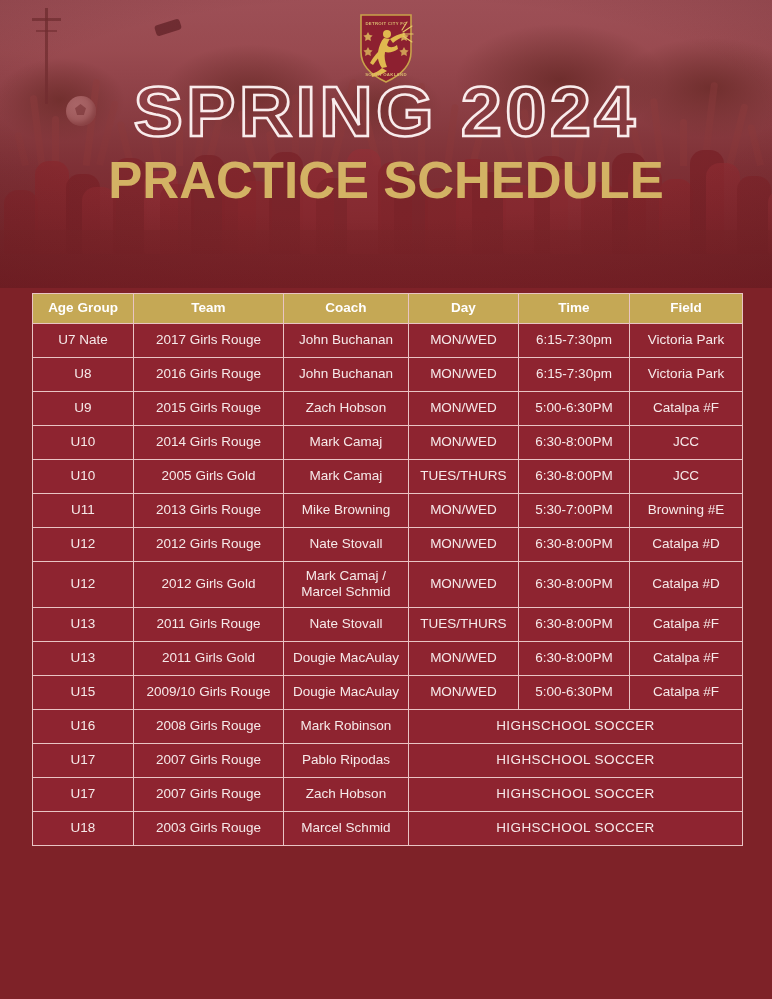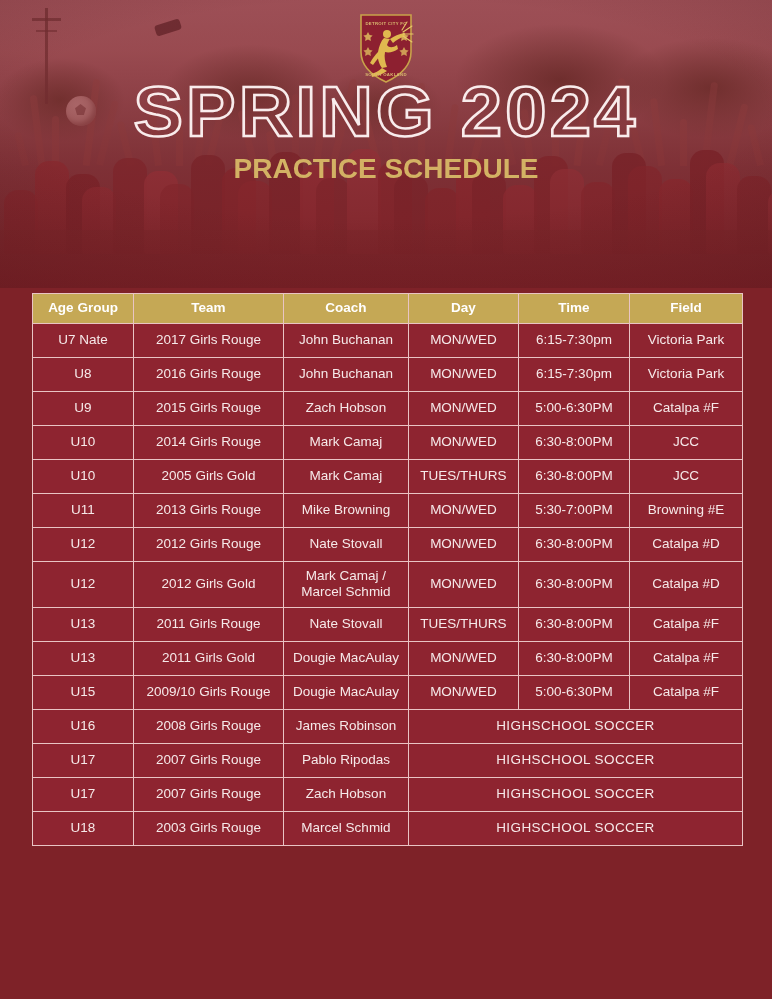--- a/index.html
+++ b/index.html
@@ -116,21 +116,21 @@
     letter-spacing: 3px;
     line-height: 0.98;
     margin: 0;
     color: transparent;
     -webkit-text-stroke: 2.5px rgba(255,245,245,.95);
     text-stroke: 2.5px rgba(255,245,245,.95);
     transform: scaleX(1.06);
   }
   .title-practice {
     font-family: "Liberation Sans", sans-serif;
-    font-size: 28px;
+    font-size: 51px;
     font-weight: bold;
     letter-spacing: 0px;
     color: #d3b264;
     margin: 8px 0 0 0;
     line-height: 1;
   }
   .title-girls {
     font-family: "Liberation Sans", sans-serif;
     font-size: 33px;
     font-weight: bold;
@@ -403,21 +403,21 @@
           <td class="taller">U15</td>
           <td class="taller">2009/10 Girls Rouge</td>
           <td class="taller">Dougie MacAulay</td>
           <td class="taller">MON/WED</td>
           <td class="taller">5:00-6:30PM</td>
           <td class="taller">Catalpa #F</td>
         </tr>
         <tr>
           <td class="">U16</td>
           <td class="">2008 Girls Rouge</td>
-          <td class="">James Robinson</td>
+          <td class="">Mark Robinson</td>
           <td colspan="3" class="hs">HIGHSCHOOL SOCCER</td>
         </tr>
         <tr>
           <td class="">U17</td>
           <td class="">2007 Girls Rouge</td>
           <td class="">Pablo Ripodas</td>
           <td colspan="3" class="hs">HIGHSCHOOL SOCCER</td>
         </tr>
         <tr>
           <td class="">U17</td>

